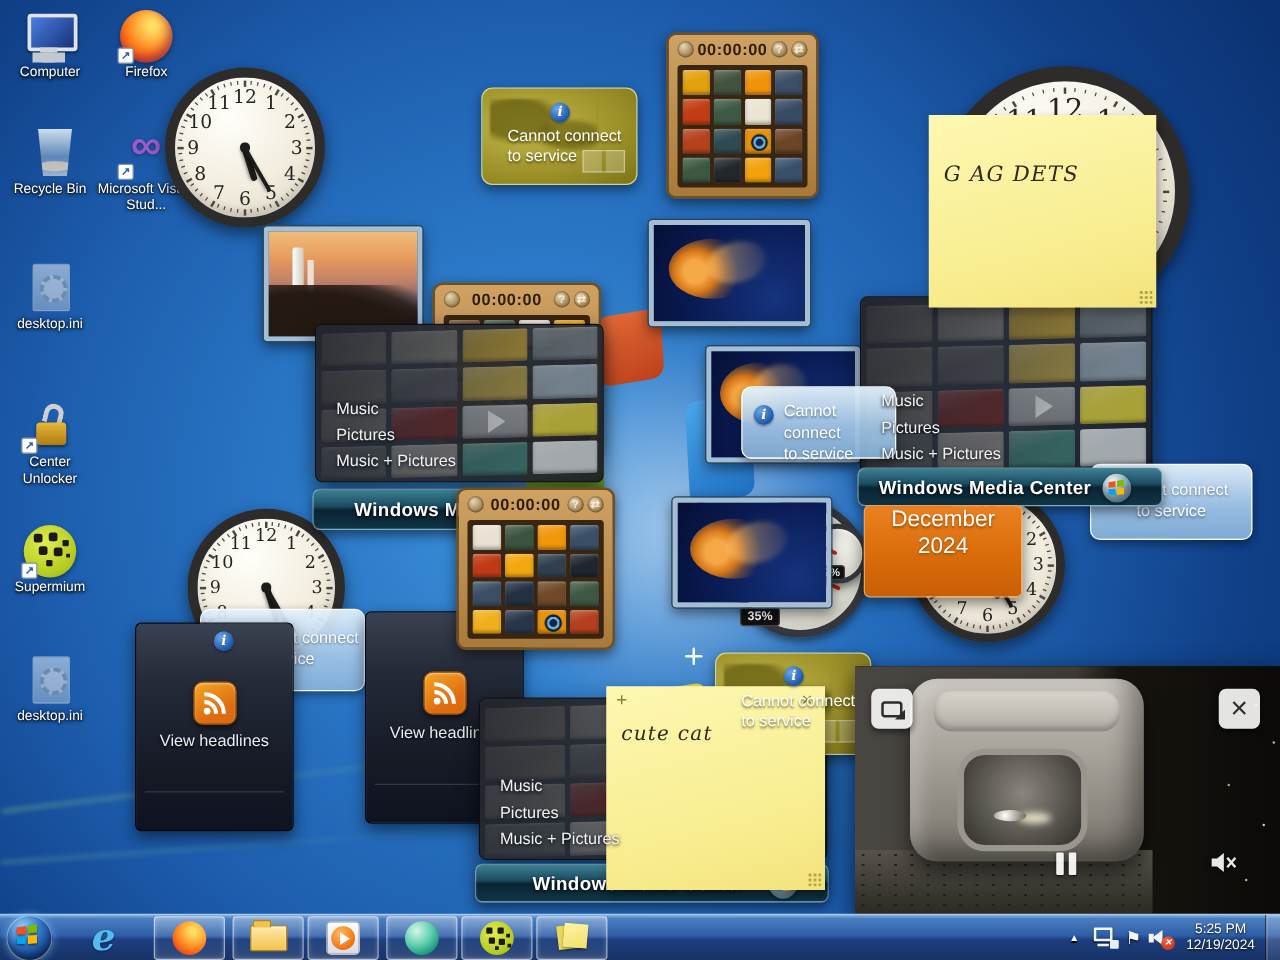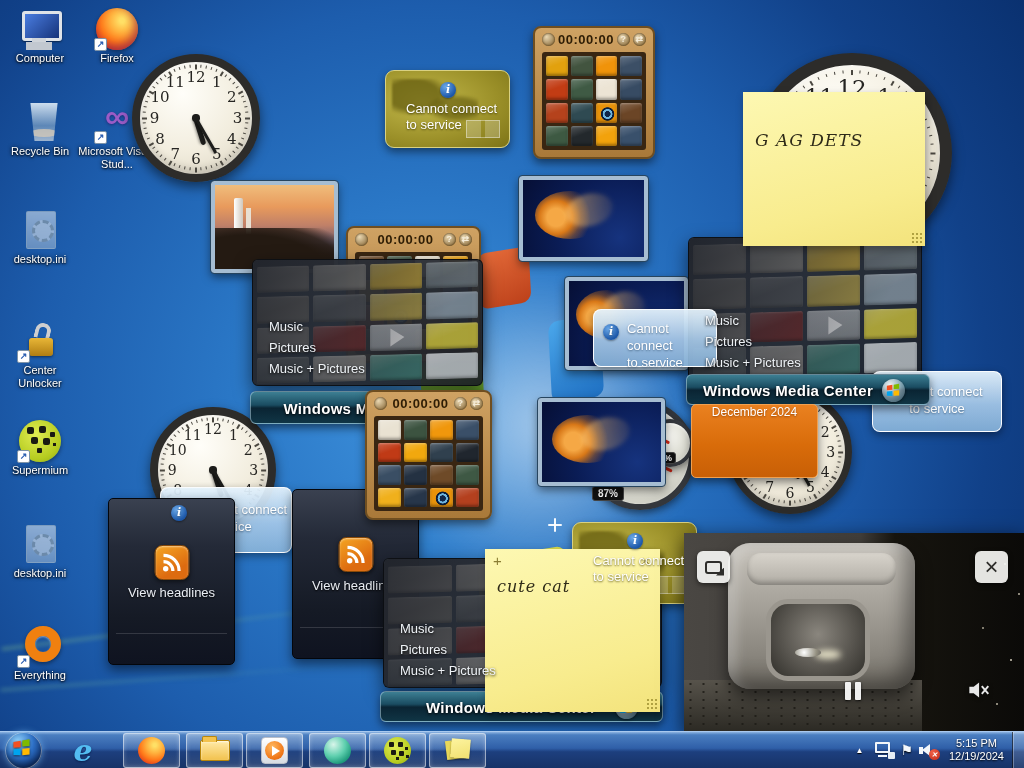--- a/index.html
+++ b/index.html
@@ -94,21 +94,21 @@
 .grip{position:absolute;right:3px;bottom:3px;width:11px;height:11px;background:radial-gradient(circle,#a89a3a 1px,transparent 1.4px);background-size:4px 4px;opacity:.9}
 
 .rss-panel{position:absolute;border-radius:5px;border:1px solid #04060b;background:linear-gradient(180deg,#3a4150 0%,#242a38 28%,#151a25 72%,#0f1320 100%);box-shadow:0 5px 12px rgba(0,0,0,.5)}
 .rss-panel::after{content:"";position:absolute;left:7px;right:7px;bottom:30px;height:1px;background:rgba(255,255,255,.14)}
 .rss-ico{position:absolute;left:50%;transform:translateX(-50%);width:35px;height:35px;border-radius:8px;background:linear-gradient(150deg,#f5a623,#dd6b10 70%);border:1px solid #8a4a08;box-shadow:0 2px 4px rgba(0,0,0,.5),inset 0 1px 2px rgba(255,255,255,.5);display:flex;align-items:center;justify-content:center}
 .rss-ico svg{width:24px;height:24px}
 .rss-lbl{position:absolute;left:0;right:0;text-align:center;font-size:13px;color:#e9edf3;text-shadow:0 1px 2px #000}
 
 .calendar{position:absolute;border-radius:5px;background:linear-gradient(180deg,#ea8120 0%,#d96c0a 55%,#c85f06 100%);box-shadow:0 4px 10px rgba(0,0,0,.5);color:#fff;text-align:center;border:1px solid #f0a050}
 .cal-day{font-size:44px;line-height:46px;margin-top:-4px;text-shadow:0 2px 3px rgba(120,50,0,.6)}
-.cal-month{font-size:12px;text-shadow:0 1px 2px rgba(120,50,0,.7)}
+.cal-month{font-size:18px;text-shadow:0 1px 2px rgba(120,50,0,.7)}
 
 .dial{position:absolute;border-radius:50%;border:6px solid #34373c;background:radial-gradient(circle at 40% 32%,#fafaf6,#dcdcd2 60%,#bcbcb2);box-shadow:0 3px 8px rgba(0,0,0,.55),inset 0 1px 3px rgba(255,255,255,.8)}
 .needle{position:absolute;width:3px;background:#d02818;transform-origin:50% 100%;border-radius:2px}
 .pct{position:absolute;background:#111;color:#fff;font-size:10px;font-weight:bold;border-radius:3px;padding:1px 5px;border:1px solid #444;text-align:center}
 
 .video{position:absolute;background:#141311;box-shadow:0 6px 20px rgba(0,0,0,.7);overflow:hidden}
 .vid-bg{position:absolute;inset:0;background:linear-gradient(90deg,#4a4743 0%,#403d39 52%,#17150f 62%,#0b0a08 100%)}
 .vid-floor{position:absolute;left:0;right:30%;bottom:0;height:26%;background:linear-gradient(180deg,#57534b,#2c2a24);}
 .vid-floor::after{content:"";position:absolute;inset:0;background-image:radial-gradient(#1c1a15 1px,transparent 1.6px);background-size:13px 8px;opacity:.8}
 .machine{position:absolute;left:13%;top:5%;width:55%;height:74%;border-radius:22px;background:linear-gradient(180deg,#c6c2ba 0%,#a9a59d 38%,#8a867e 76%,#6e6a62);box-shadow:inset -10px -8px 20px rgba(0,0,0,.38),inset 8px 6px 12px rgba(255,255,255,.28),0 8px 16px rgba(0,0,0,.55)}
@@ -205,27 +205,20 @@
   </div>
   <div class="dicon" style="left:1px;top:420px">
     <div class="ic ic-wds">
         <span class="sc"></span>
       </div>
     <div class="lbl">Supermium</div>
   </div>
   <div class="dicon" style="left:1px;top:523px">
     <div class="ic ic-ini"></div>
     <div class="lbl">desktop.ini</div>
-  </div>
-  <div class="dicon" style="left:1px;top:625px">
-    <div class="ic">
-        <div class="ic-everything"></div>
-        <span class="sc"></span>
-      </div>
-    <div class="lbl">Everything</div>
   </div>
 
   <div class="clock" style="left: 752px; top: 53px; width: 200px; height: 200px; border-width: 12px;">
       <span class="cnum" style="left: 88px; top: 22.88px; font-size: 23px;">12</span>
       <span class="cnum" style="left: 120.56px; top: 31.6044px; font-size: 23px;">1</span>
       <span class="cnum" style="left: 144.396px; top: 55.44px; font-size: 23px;">2</span>
       <span class="cnum" style="left: 153.12px; top: 88px; font-size: 23px;">3</span>
       <span class="cnum" style="left: 144.396px; top: 120.56px; font-size: 23px;">4</span>
       <span class="cnum" style="left: 120.56px; top: 144.396px; font-size: 23px;">5</span>
       <span class="cnum" style="left: 88px; top: 153.12px; font-size: 23px;">6</span>
@@ -711,21 +704,21 @@
   </div>
 
   <div class="gadget" style="left:585px;top:395px;width:140px;height:125px">
     <div class="dial" style="left:0;top:5px;width:110px;height:110px">
       <i class="needle" style="left:47px;top:14px;height:36px;transform:rotate(115deg)"></i>
     </div>
     <div class="dial" style="left:61px;top:24px;width:48px;height:48px;border-width:4px">
       <i class="needle" style="left:18px;top:6px;height:14px;transform:rotate(-65deg)"></i>
     </div>
     <span class="pct" style="left:70px;top:57px;font-size:9px;padding:0 3px">2%</span>
-    <span class="pct" style="left:7px;top:91px">87%</span>
+    <span class="pct" style="left:7px;top:91px">35%</span>
   </div>
   <div class="calendar" style="left:691px;top:404px;width:127px;height:74px">
     <div class="cal-month">December 2024</div>
   </div>
 
   <div class="slideshow" style="left:538px;top:398px;width:127px;height:88px">
     <div class="photo ph-jelly">
         <span class="jf" style="left:8%;top:16%;width:60%;height:60%"></span>
       </div>
   </div>
@@ -906,20 +899,20 @@
           <i class="net-base"></i>
           <i class="net-plug"></i>
         </span>
       <span class="tray-flag">⚑</span>
       <span class="tray-ico">
           <i class="spk-body"></i>
           <i class="spk-cone"></i>
           <i class="spk-x">✕</i>
         </span>
       <div class="tray-clock">
-        <div>5:15 PM</div>
+        <div>5:25 PM</div>
         <div>12/19/2024</div>
       </div>
       <div class="show-desktop"></div>
     </div>
   </div>
 
 </div>
 
 </body></html>

